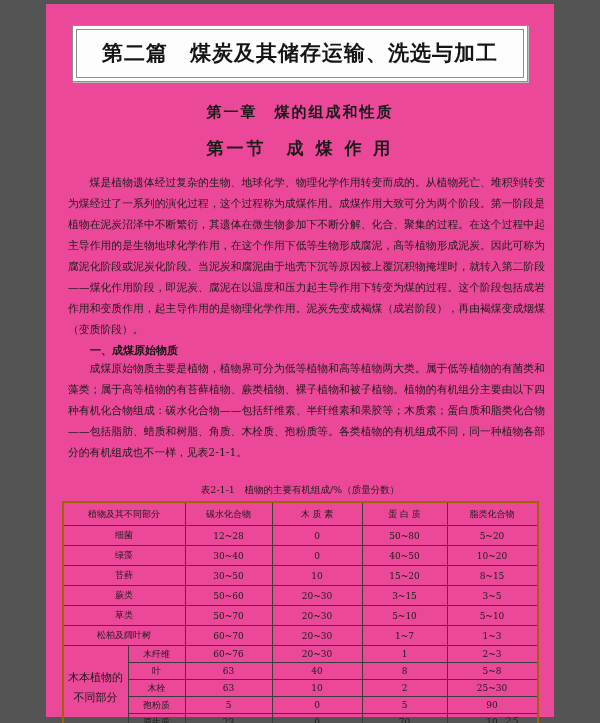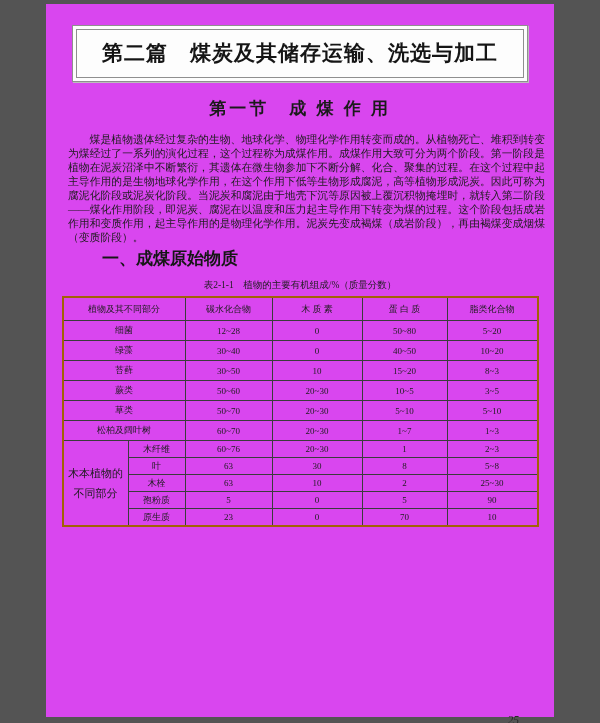--- a/index.html
+++ b/index.html
@@ -4,21 +4,21 @@
 <style>
   html,body{margin:0;padding:0;}
   body{
     width:600px;height:723px;position:relative;
     background:#545454;
     font-family:"DejaVu Serif","Liberation Serif",serif;
     overflow:hidden;
   }
   .page{
     position:absolute;left:46px;top:4px;width:508px;height:713px;
-    background:#d946ef;color:#1d1d1d;font-family:Liberation Serif, serif;
+    background:#ec4899;color:#1d1d1d;
   }
   .title-box{
     margin:21px auto 0 auto;width:448px;
     border:1px solid #8f8f8f;padding:3px;
     background:#fdfdfd;
     box-shadow:1px 1px 0 #bdbdbd;
   }
   .title-box-inner{
     border:1px solid #8f8f8f;
     text-align:center;padding:9px 0 10px 0;
@@ -26,30 +26,30 @@
   }
   .chapter{
     text-align:center;font-size:15px;font-weight:600;
     margin:21px 0 0 0;color:#1a1a1a;letter-spacing:2px;
   }
   .section{
     text-align:center;font-size:17px;font-weight:600;
     margin:15px 0 0 0;color:#1a1a1a;letter-spacing:3px;
   }
   .body-par{
-    font-size:10.8px;line-height:14px;text-align:justify;
+    font-size:10.8px;line-height:21px;text-align:justify;
     margin:0 9px 0 22px;text-indent:2em;color:#1c1c1c;
   }
   .first-par{margin-top:12px;}
   .list-head{
-    font-size:17px;font-weight:bold;margin:3px 9px 0 22px;
+    font-size:11px;font-weight:bold;margin:3px 9px 0 22px;
     text-indent:2em;color:#161616;
   }
   .tcaption{
-    text-align:center;font-size:9.5px;margin-top:9px;color:#1c1c1c;
+    text-align:center;font-size:9.5px;margin-top:21px;color:#1c1c1c;
   }
   table.datatable{
     border-collapse:collapse;margin:4px auto 0 auto;
     width:477px;font-size:9px;color:#1c1c1c;
     border:2px solid #a16207;
   }
   table.datatable th,table.datatable td{
     border:1px solid #3c3c3c;text-align:center;
     padding:0 2px;font-weight:normal;
   }
@@ -67,27 +67,29 @@
 </style>
 </head>
 <body>
 
 <div class="page">
 
   <div class="title-box">
     <div class="title-box-inner">第二篇　煤炭及其储存运输、洗选与加工</div>
   </div>
 
+  <div class="chapter">第一章　煤的组成和性质</div>
 
   <div class="section">第一节　成 煤 作 用</div>
 
   <p class="body-par first-par">煤是植物遗体经过复杂的生物、地球化学、物理化学作用转变而成的。从植物死亡、堆积到转变为煤经过了一系列的演化过程，这个过程称为成煤作用。成煤作用大致可分为两个阶段。第一阶段是植物在泥炭沼泽中不断繁衍，其遗体在微生物参加下不断分解、化合、聚集的过程。在这个过程中起主导作用的是生物地球化学作用，在这个作用下低等生物形成腐泥，高等植物形成泥炭。因此可称为腐泥化阶段或泥炭化阶段。当泥炭和腐泥由于地壳下沉等原因被上覆沉积物掩埋时，就转入第二阶段——煤化作用阶段，即泥炭、腐泥在以温度和压力起主导作用下转变为煤的过程。这个阶段包括成岩作用和变质作用，起主导作用的是物理化学作用。泥炭先变成褐煤（成岩阶段），再由褐煤变成烟煤（变质阶段）。</p>
 
   <p class="list-head">一、成煤原始物质</p>
 
+  <p class="body-par">成煤原始物质主要是植物，植物界可分为低等植物和高等植物两大类。属于低等植物的有菌类和藻类；属于高等植物的有苔藓植物、蕨类植物、裸子植物和被子植物。植物的有机组分主要由以下四种有机化合物组成：碳水化合物——包括纤维素、半纤维素和果胶等；木质素；蛋白质和脂类化合物——包括脂肪、蜡质和树脂、角质、木栓质、孢粉质等。各类植物的有机组成不同，同一种植物各部分的有机组成也不一样，见表2-1-1。</p>
 
   <div class="tcaption">表2-1-1　植物的主要有机组成/%（质量分数）</div>
 
   <table class="datatable">
     <thead>
       <tr>
         <th colspan="2" style="width:115px">植物及其不同部分</th>
         <th style="width:82px">碳水化合物</th>
         <th style="width:85px">木 质 素</th>
         <th style="width:80px">蛋 白 质</th>
@@ -107,27 +109,27 @@
         <td>30~40</td>
         <td>0</td>
         <td>40~50</td>
         <td>10~20</td>
       </tr>
       <tr class="main-row">
         <td colspan="2" class="row-label">苔藓</td>
         <td>30~50</td>
         <td>10</td>
         <td>15~20</td>
-        <td>8~3</td>
+        <td>8~15</td>
       </tr>
       <tr class="main-row">
         <td colspan="2" class="row-label">蕨类</td>
         <td>50~60</td>
         <td>20~30</td>
-        <td>10~5</td>
+        <td>3~15</td>
         <td>3~5</td>
       </tr>
       <tr class="main-row">
         <td colspan="2" class="row-label">草类</td>
         <td>50~70</td>
         <td>20~30</td>
         <td>5~10</td>
         <td>5~10</td>
       </tr>
       <tr class="main-row">
@@ -141,21 +143,21 @@
         <td rowspan="5" class="group-label">木本植物的不同部分</td>
         <td class="sub-label">木纤维</td>
         <td>60~76</td>
         <td>20~30</td>
         <td>1</td>
         <td>2~3</td>
       </tr>
       <tr class="sub-row">
         <td class="sub-label">叶</td>
         <td>63</td>
-        <td>30</td>
+        <td>40</td>
         <td>8</td>
         <td>5~8</td>
       </tr>
       <tr class="sub-row">
         <td class="sub-label">木栓</td>
         <td>63</td>
         <td>10</td>
         <td>2</td>
         <td>25~30</td>
       </tr>

